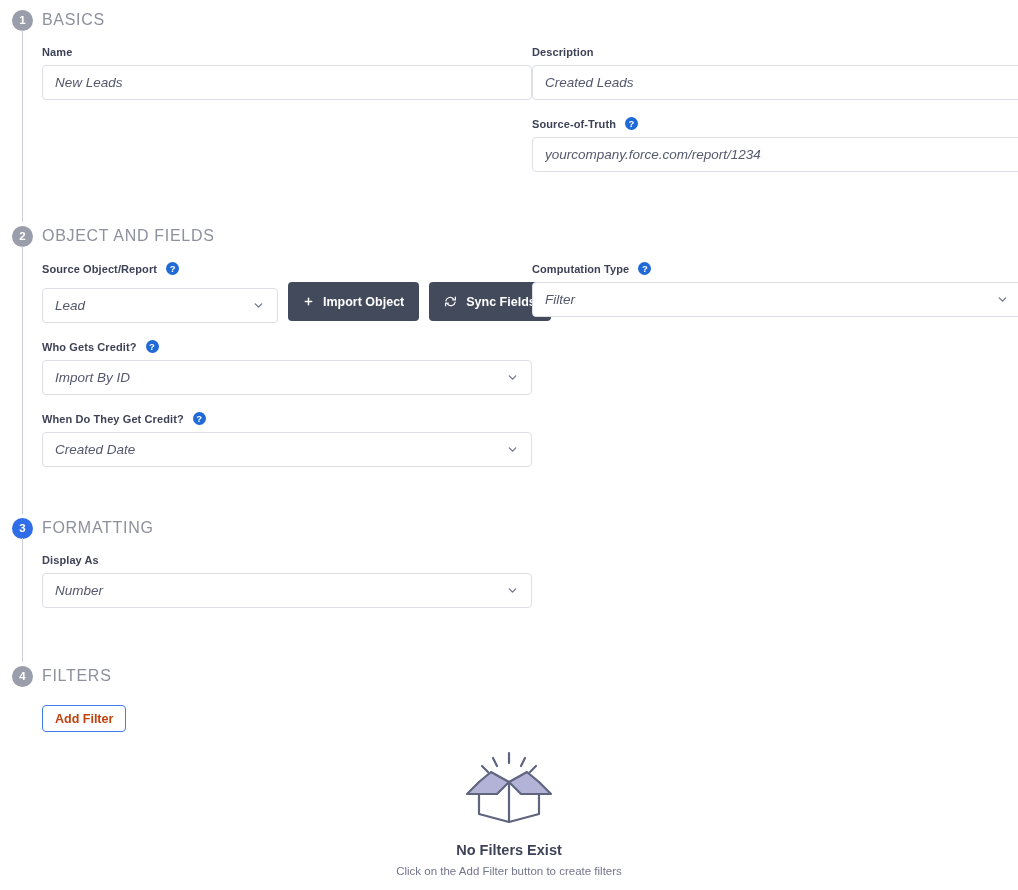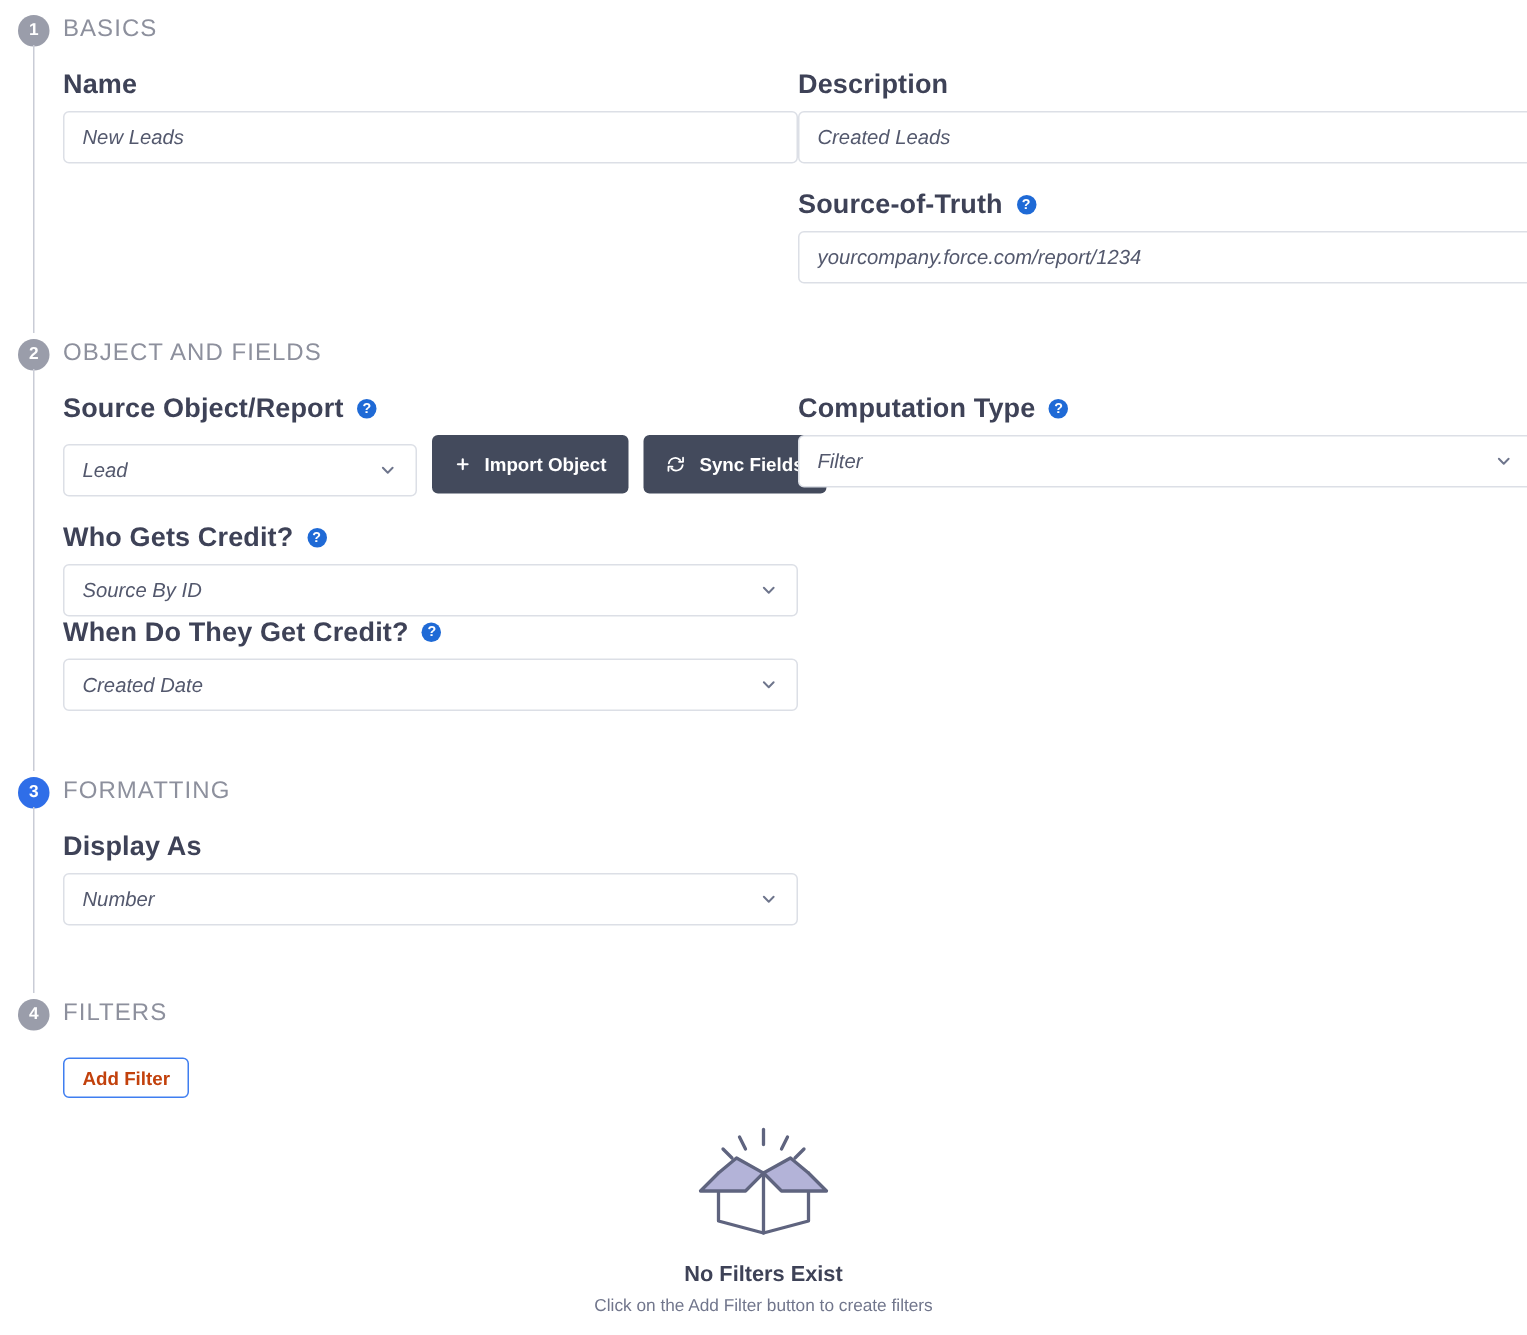--- a/index.html
+++ b/index.html
@@ -75,21 +75,21 @@
   .col-right { width: 490px; flex: 0 0 490px; margin-left: 0; }
 
   .field { margin-bottom: 0; }
   .label-row {
     display: flex;
     align-items: center;
     gap: 9px;
     margin-bottom: 7px;
   }
   .label {
-    font-size: 18px;
+    font-size: 11px;
     font-weight: 700;
     color: #3e4257;
     letter-spacing: 0.1px;
   }
   .help-icon {
     width: 13px;
     height: 13px;
     border-radius: 50%;
     background: #1f6ad6;
     color: #ffffff;
@@ -276,30 +276,30 @@
             </button>
           </div>
         </div>
 
         <div class="field" style="margin-top:17px;">
           <div class="label-row">
             <span class="label">Who Gets Credit?</span>
             <span class="help-icon">?</span>
           </div>
           <div class="select">
-            <span>Source By ID</span>
+            <span>Import By ID</span>
             <span class="chev">
               <svg width="13" height="13" viewBox="0 0 24 24" fill="none" stroke="currentColor" stroke-width="2.4" stroke-linecap="round" stroke-linejoin="round">
                   <polyline points="6 9 12 15 18 9"></polyline>
                 </svg>
             </span>
           </div>
         </div>
 
-        <div class="field" style="">
+        <div class="field" style="margin-top:17px;">
           <div class="label-row">
             <span class="label">When Do They Get Credit?</span>
             <span class="help-icon">?</span>
           </div>
           <div class="select">
             <span>Created Date</span>
             <span class="chev">
               <svg width="13" height="13" viewBox="0 0 24 24" fill="none" stroke="currentColor" stroke-width="2.4" stroke-linecap="round" stroke-linejoin="round">
                   <polyline points="6 9 12 15 18 9"></polyline>
                 </svg>

